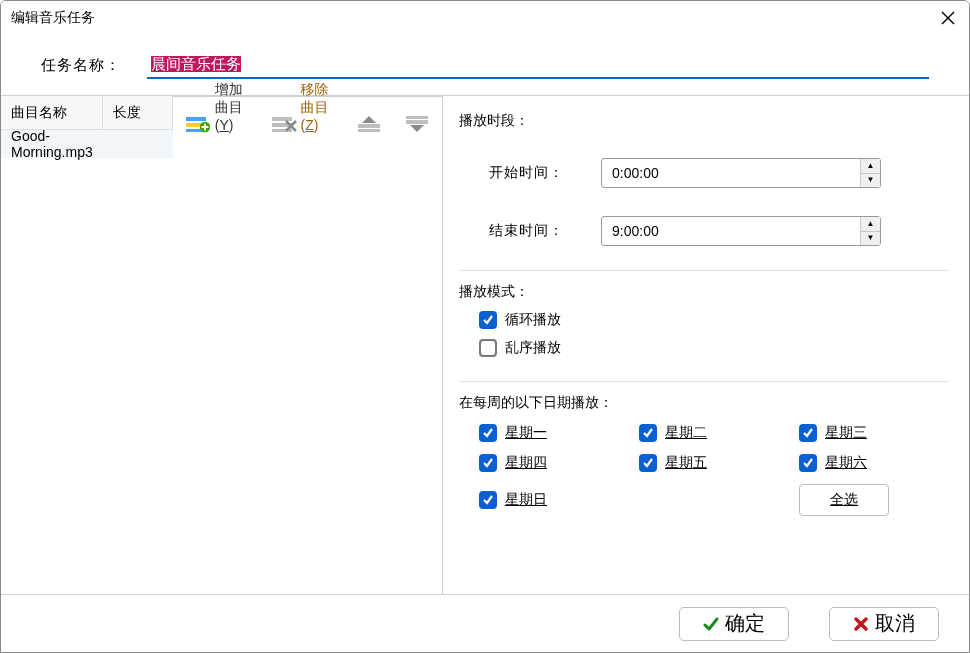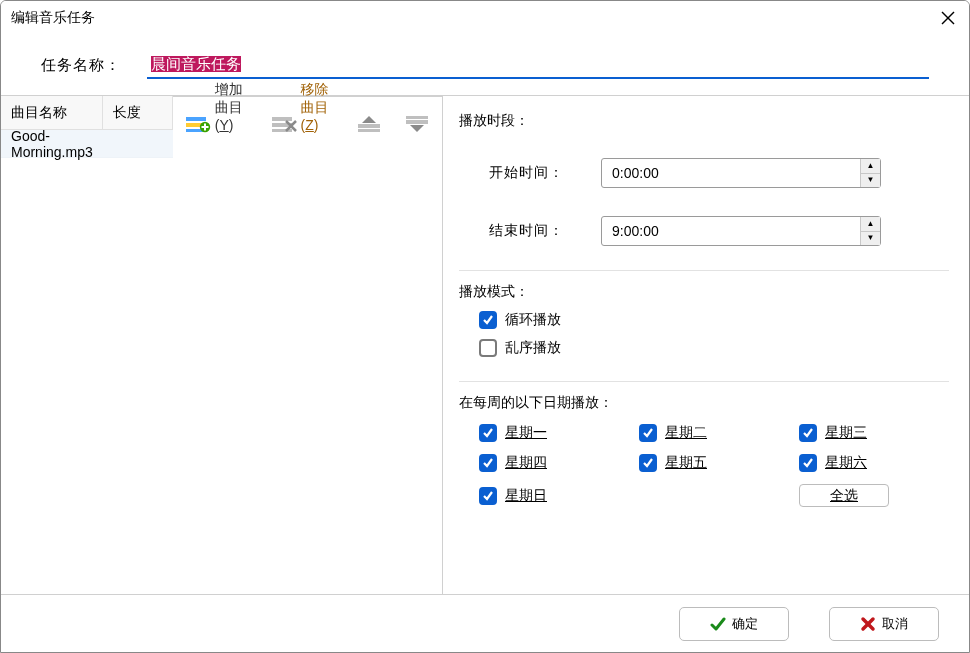--- a/index.html
+++ b/index.html
@@ -257,21 +257,21 @@
     text-decoration: underline;
   }
   .day-cell {
     display: flex;
     align-items: center;
     gap: 8px;
     font-size: 14px;
   }
   .select-all-btn {
     width: 90px;
-    height: 23px;
+    height: 32px;
     border: 1px solid #bcbcbc;
     border-radius: 4px;
     background: #fff;
     font-size: 14px;
     font-family: inherit;
   }
 
   
   .bottom-bar {
     height: 58px;
@@ -285,21 +285,21 @@
   .dlg-btn {
     height: 34px;
     min-width: 110px;
     border: 1px solid #bcbcbc;
     border-radius: 5px;
     background: #fff;
     display: inline-flex;
     align-items: center;
     justify-content: center;
     gap: 6px;
-    font-size: 13px;
+    font-size: 20px;
     font-family: inherit;
     padding: 0 14px;
   }
   .dlg-btn svg { flex-shrink: 0; }
 </style>
 </head>
 <body>
 
 <div class="dialog">
 

